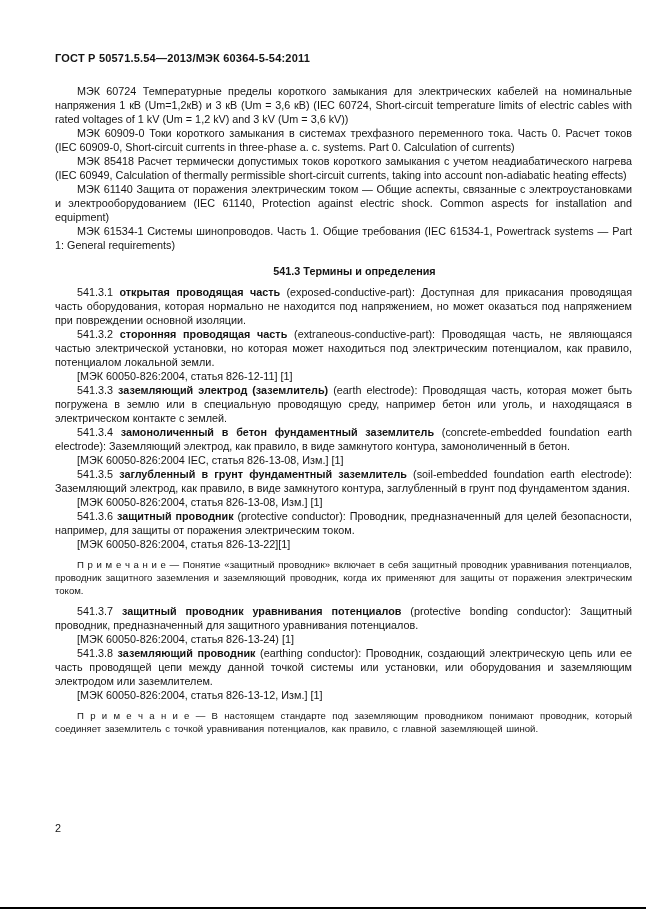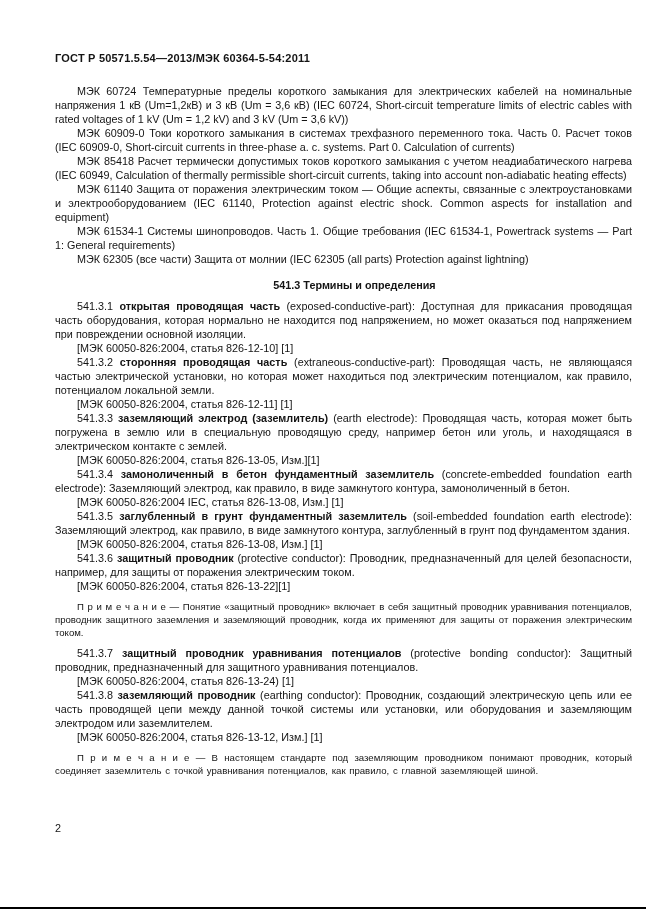--- a/index.html
+++ b/index.html
@@ -70,44 +70,41 @@
 
 <div class="page">
 
   <div class="doc-header">ГОСТ Р 50571.5.54—2013/МЭК 60364-5-54:2011</div>
 
   <p class="para">МЭК 60724 Температурные пределы короткого замыкания для электрических кабелей на номинальные напряжения 1 кВ (Um=1,2кВ) и 3 кВ (Um = 3,6 кВ) (IEC 60724, Short-circuit temperature limits of electric cables with rated voltages of 1 kV (Um = 1,2 kV) and 3 kV (Um = 3,6 kV))</p>
   <p class="para">МЭК 60909-0 Токи короткого замыкания в системах трехфазного переменного тока. Часть 0. Расчет токов (IEC 60909-0, Short-circuit currents in three-phase a. c. systems. Part 0. Calculation of currents)</p>
   <p class="para">МЭК 85418 Расчет термически допустимых токов короткого замыкания с учетом неадиабатического нагрева (IEC 60949, Calculation of thermally permissible short-circuit currents, taking into account non-adiabatic heating effects)</p>
   <p class="para">МЭК 61140 Защита от поражения электрическим током — Общие аспекты, связанные с электроустановками и электрооборудованием (IEC 61140, Protection against electric shock. Common aspects for installation and equipment)</p>
   <p class="para">МЭК 61534-1 Системы шинопроводов. Часть 1. Общие требования (IEC 61534-1, Powertrack systems — Part 1: General requirements)</p>
-  <p class="para">МЭК 62305 (все части) Защита от молнии (IEC 62305 (all parts) Protection against lightning)</p>
 
   <h2 class="sec-heading">541.3 Термины и определения</h2>
 
   <p class="para">
     <span>541.3.1</span>
     <span class="bold">открытая проводящая часть</span>
     <span>(exposed-conductive-part): Доступная для прикасания проводящая часть оборудования, которая нормально не находится под напряжением, но может оказаться под напряжением при повреждении основной изоляции.</span>
   </p>
-  <p class="para">[МЭК 60050-826:2004, статья 826-12-10] [1]</p>
 
   <p class="para">
     <span>541.3.2</span>
     <span class="bold">сторонняя проводящая часть</span>
     <span>(extraneous-conductive-part): Проводящая часть, не являющаяся частью электрической установки, но которая может находиться под электрическим потенциалом, как правило, потенциалом локальной земли.</span>
   </p>
   <p class="para">[МЭК 60050-826:2004, статья 826-12-11] [1]</p>
 
   <p class="para">
     <span>541.3.3</span>
     <span class="bold">заземляющий электрод (заземлитель)</span>
     <span>(earth electrode): Проводящая часть, которая может быть погружена в землю или в специальную проводящую среду, например бетон или уголь, и находящаяся в электрическом контакте с землей.</span>
   </p>
-  <p class="para">[МЭК 60050-826:2004, статья 826-13-05, Изм.][1]</p>
 
   <p class="para">
     <span>541.3.4</span>
     <span class="bold">замоноличенный в бетон фундаментный заземлитель</span>
     <span>(concrete-embedded foundation earth electrode): Заземляющий электрод, как правило, в виде замкнутого контура, замоноличенный в бетон.</span>
   </p>
   <p class="para">[МЭК 60050-826:2004 IEC, статья 826-13-08, Изм.] [1]</p>
 
   <p class="para">
     <span>541.3.5</span>

